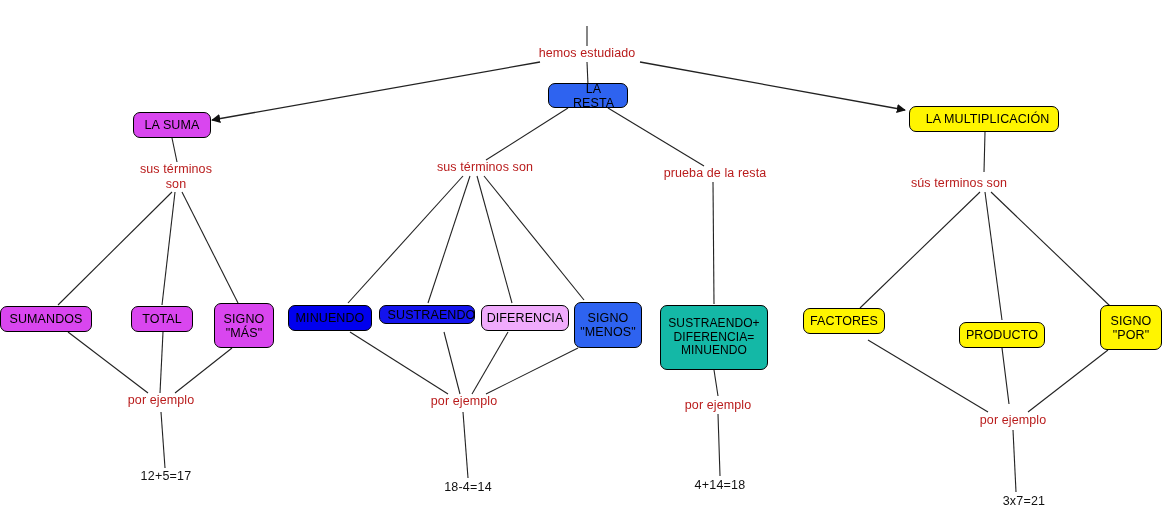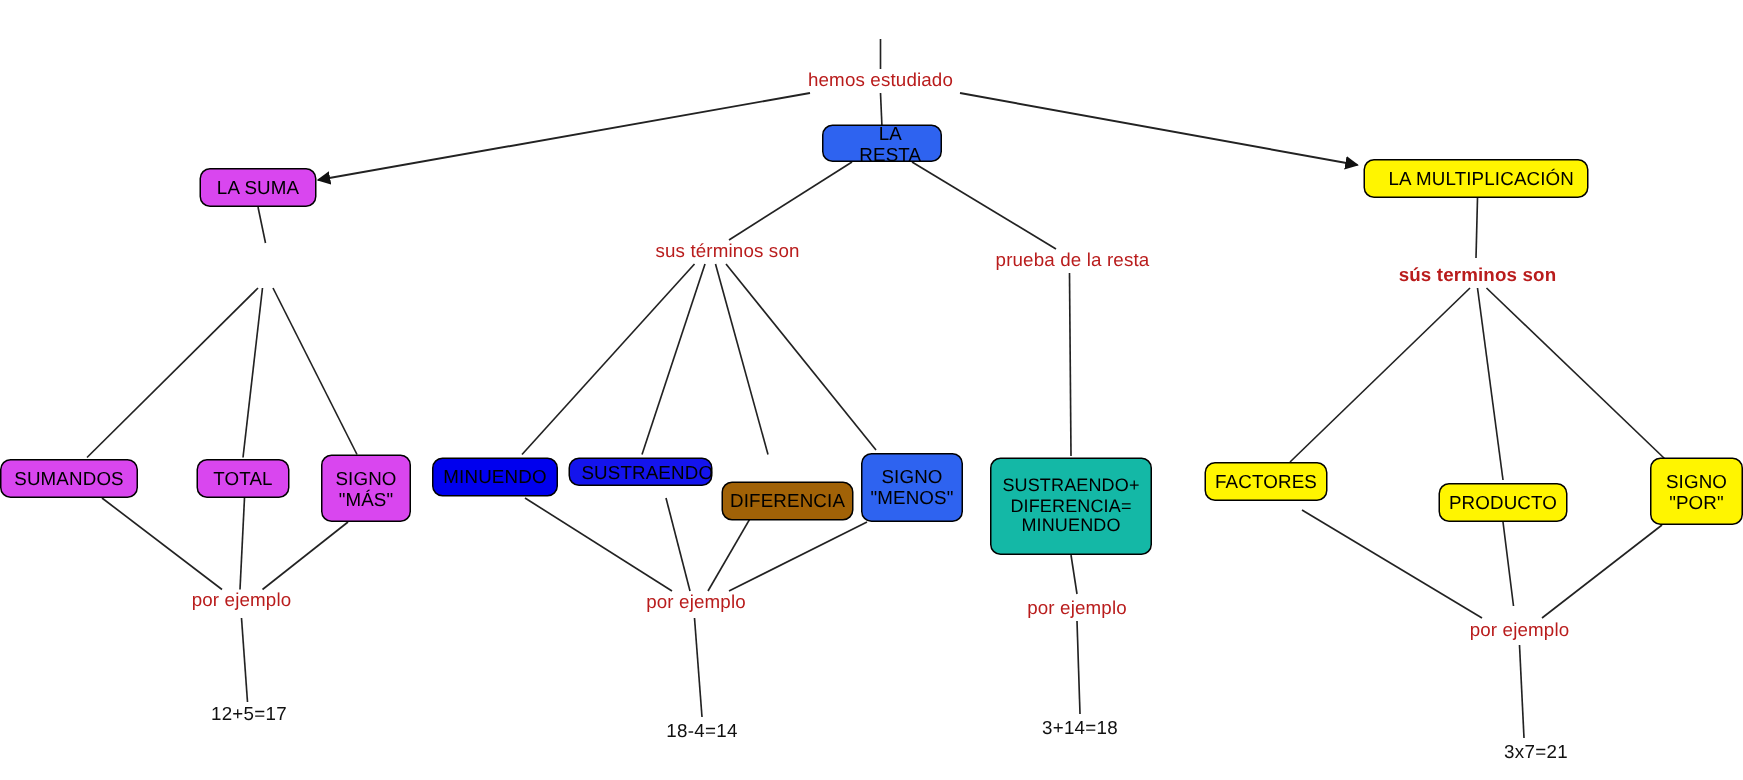--- a/index.html
+++ b/index.html
@@ -47,21 +47,21 @@
     line-height: 1.12;
     font-size: 12.5px;
     letter-spacing: 0.1px;
     white-space: pre-line;
     padding: 1px 5px;
   }
   .node.green  { background: #00E800; }
   .node.orange { background: #d946ef; }
   .node.blueA  { background: #0000EE; }
   .node.blueB  { background: #1414ED; }
-  .node.blueC  { background: #a16207; margin-top: 16px; }
+  .node.blueC  { background: #f0abfc; }
   .node.blueD  { background: #2E63F0; }
   .node.blueE  { background: #14b8a6; }
   .node.yellow { background: #FFF500; }
   .node.small  { font-size: 12px; }
   .link-label {
     position: absolute;
     font-size: 12.5px;
     color: #b91c1c;
     text-align: center;
     white-space: pre-line;
@@ -133,26 +133,28 @@
 
 
   <div class="node orange" style="left:133px; top:112px; width:78px; height:26px;">LA SUMA</div>
 
   <div class="node blueD" style="left:548px; top:83px; width:80px; height:25px;padding-left:16px;">LA RESTA</div>
 
   <div class="node yellow" style="left:909px; top:106px; width:150px; height:26px;padding-left:12px;">LA MULTIPLICACIÓN</div>
 
   <div class="link-label" style="left:507px; top:46px; width:160px;">hemos estudiado</div>
 
+  <div class="link-label" style="left:112px; top:162px; width:128px;">sus términos
+son</div>
 
   <div class="link-label" style="left:410px; top:160px; width:150px;">sus términos son</div>
 
   <div class="link-label" style="left:645px; top:166px; width:140px;">prueba de la resta</div>
 
-  <div class="link-label" style="left:910px; top:176px; width:150px;font-weight:bold;">sús terminos son</div>
+  <div class="link-label" style="left:884px; top:176px; width:150px;">sús terminos son</div>
 
   <div class="node orange" style="left:0px; top:306px; width:92px; height:26px;">SUMANDOS</div>
 
   <div class="node orange" style="left:131px; top:306px; width:62px; height:26px;">TOTAL</div>
 
   <div class="node orange" style="left:214px; top:303px; width:60px; height:45px;">SIGNO
 "MÁS"</div>
 
   <div class="node blueA" style="left:288px; top:305px; width:84px; height:26px;">MINUENDO</div>
 
@@ -179,17 +181,17 @@
   <div class="link-label" style="left:408px; top:394px; width:112px;">por ejemplo</div>
 
   <div class="link-label" style="left:662px; top:398px; width:112px;">por ejemplo</div>
 
   <div class="link-label" style="left:957px; top:413px; width:112px;">por ejemplo</div>
 
   <div class="leaf-value" style="left:110px; top:469px; width:112px;">12+5=17</div>
 
   <div class="leaf-value" style="left:412px; top:480px; width:112px;">18-4=14</div>
 
-  <div class="leaf-value" style="left:664px; top:478px; width:112px;">3+14=18</div>
+  <div class="leaf-value" style="left:664px; top:478px; width:112px;">4+14=18</div>
 
   <div class="leaf-value" style="left:968px; top:494px; width:112px;">3x7=21</div>
 
 </div>
 
 </body></html>

